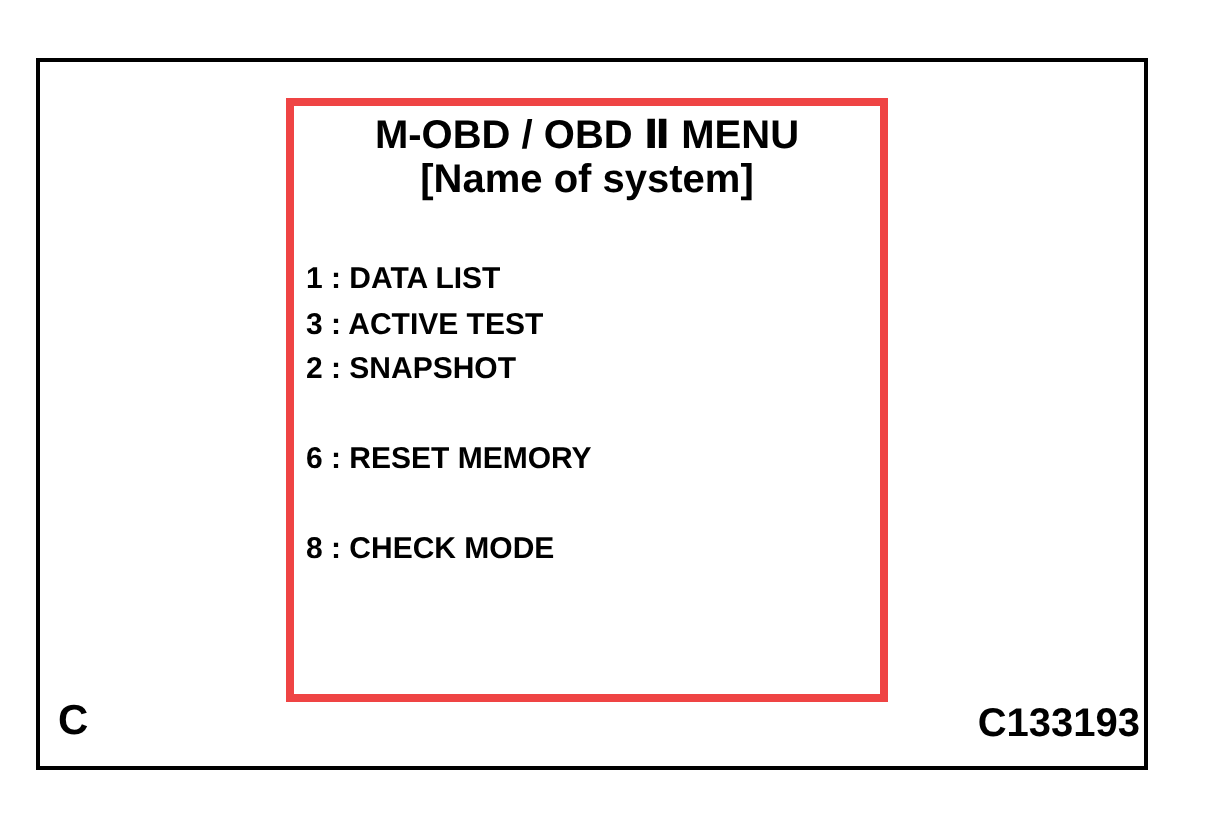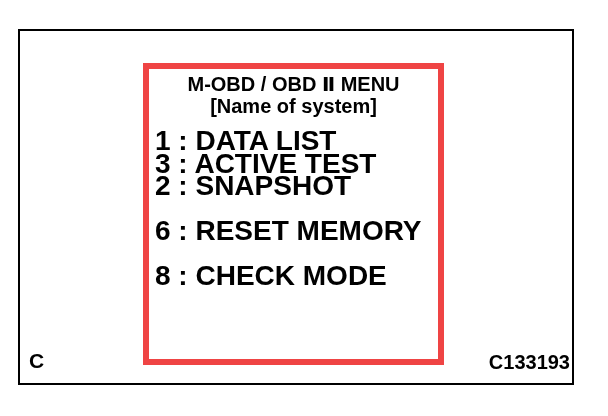--- a/index.html
+++ b/index.html
@@ -25,39 +25,39 @@
     top: 29px;
     width: 556px;
     height: 356px;
     border: 2px solid #000000;
     box-sizing: border-box;
     background: #ffffff;
   }
   .inner-screen {
     position: absolute;
     left: 143px;
-    top: 63px;
+    top: 49px;
     width: 301px;
     height: 302px;
-    border: 6px solid #ef4444;
+    border: 4px solid #ef4444;
     box-sizing: border-box;
     background: #ffffff;
     padding-top: 4px;
   }
   .screen-title,
   .screen-subtitle {
     text-align: center;
     font-size: 20px;
     line-height: 22px;
     white-space: pre;
   }
   .menu-list {
-    margin-top: 13px;
+    margin-top: 28px;
     padding-left: 6px;
-    font-size: 28px;
+    font-size: 15px;
   }
   .menu-line {
     height: 22.5px;
     line-height: 22.5px;
     white-space: pre;
   }
   .corner-label {
     position: absolute;
     left: 29px;
     top: 350px;

